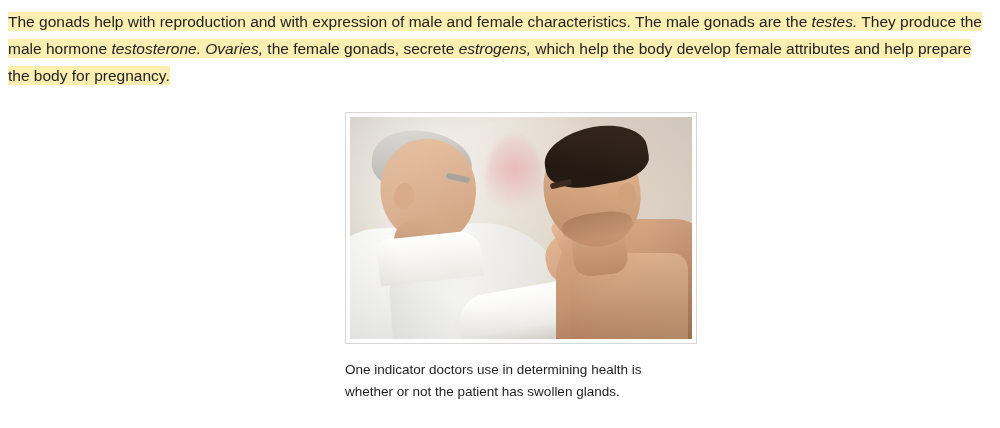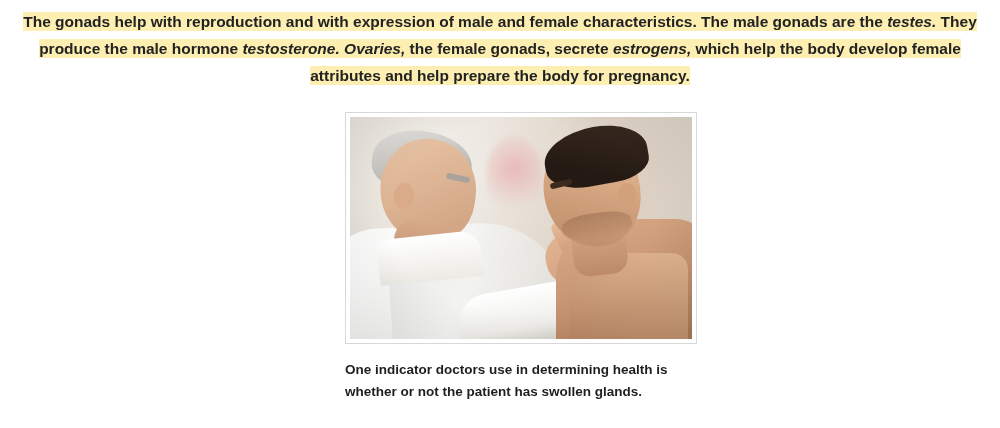--- a/index.html
+++ b/index.html
@@ -20,39 +20,37 @@
     height: 428px;
     box-sizing: border-box;
     padding: 8px 8px 0 8px;
   }
   .body-text {
     font-size: 15.5px;
     line-height: 27px;
     color: #222222;
     max-width: 990px;
     margin: 0;
-    text-align: center;
-    font-weight: bold;
+    text-align: left;
   }
   .hl {
     background-color: #fdefb2;
     box-decoration-break: clone;
     -webkit-box-decoration-break: clone;
     padding: 1px 0;
   }
   .it {
     font-style: italic;
   }
   .figure-wrap {
     margin-top: 23px;
     padding-left: 337px;
   }
   .figure {
     width: 350px;
-    font-weight: bold;
   }
   .photo-frame {
     width: 342px;
     height: 222px;
     border: 1px solid #d8d8d8;
     background: #ffffff;
     padding: 4px;
     box-sizing: content-box;
     box-shadow: 0 0 0 0 rgba(0,0,0,0);
   }

